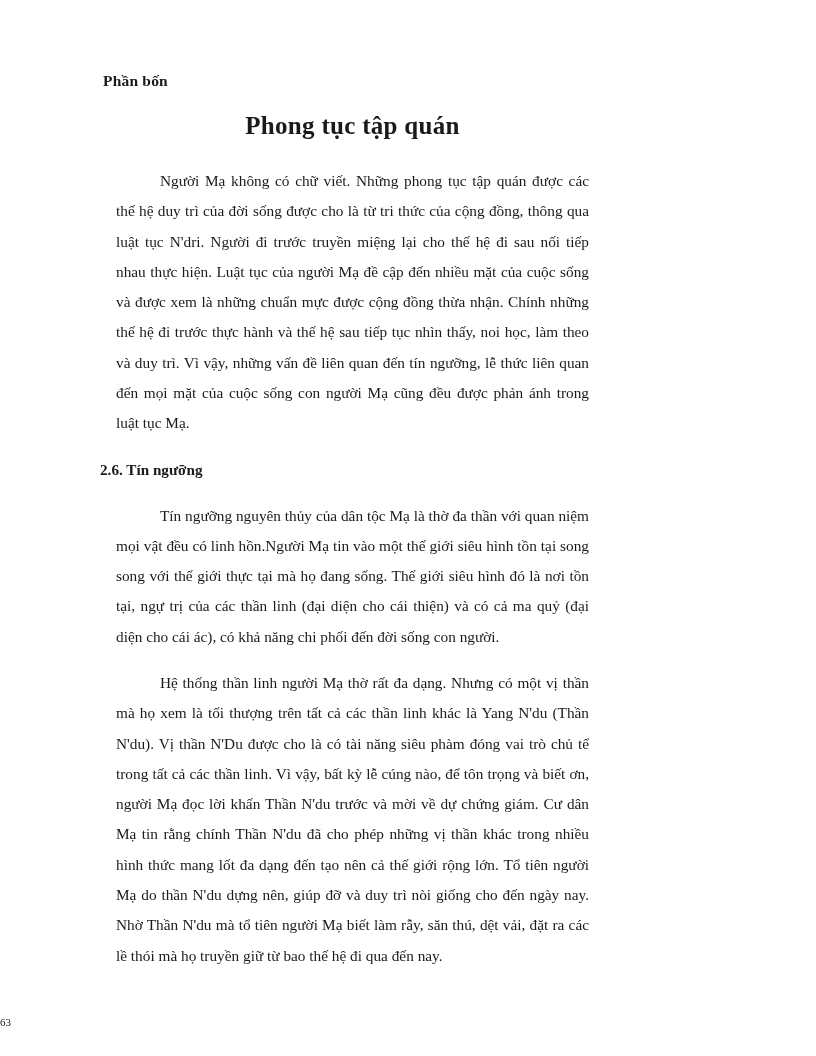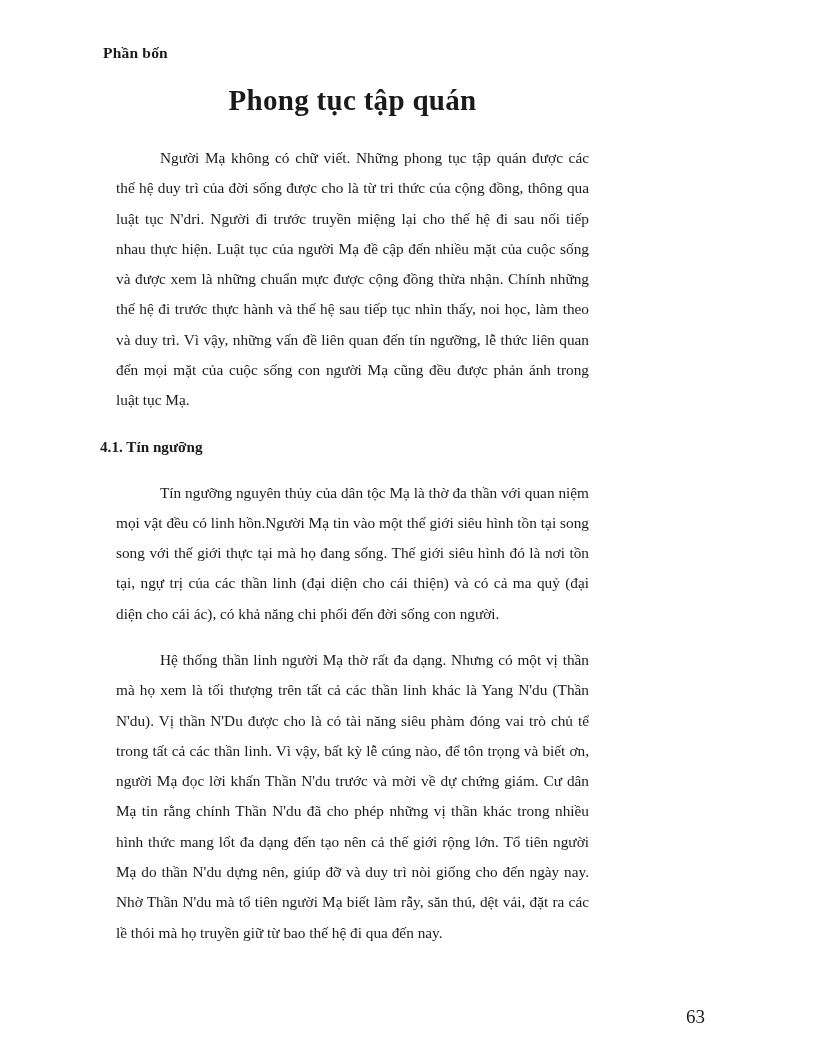--- a/index.html
+++ b/index.html
@@ -15,31 +15,31 @@
     position: relative;
     overflow: hidden;
   }
   .page {
     position: absolute;
     left: 0;
     top: 0;
     width: 705px;
     height: 1056px;
     box-sizing: border-box;
-    padding: 36px 100px 30px 100px;
+    padding: 64px 100px 30px 100px;
   }
   .part-label {
     font-size: 15.5px;
     font-weight: bold;
     letter-spacing: 0.2px;
     margin: 8px 0 0 3px;
   }
   .doc-title {
     text-align: center;
-    font-size: 29px;
+    font-size: 25px;
     font-weight: bold;
     margin: 22px 0 26px 0;
     letter-spacing: 0.3px;
   }
   .body-text p {
     font-size: 15.3px;
     line-height: 1.98;
     text-align: justify;
     text-justify: inter-word;
     margin: 16px;
@@ -50,38 +50,38 @@
     font-weight: bold;
     margin: 4px 0 0 0;
     text-indent: 0;
     line-height: 1.98;
   }
   .page-number {
     position: absolute;
     left: 0;
     right: 0;
     bottom: 28px;
-    text-align: right;
-    font-size: 19px;
+    text-align: left;
+    font-size: 11px;
   }
 </style>
 </head>
 <body>
 
 <div class="page">
 
   <div class="part-label">Phần bốn</div>
 
   <h1 class="doc-title">Phong tục tập quán</h1>
 
   <div class="body-text">
     <p>Người Mạ không có chữ viết. Những phong tục tập quán được các thế hệ duy trì của đời sống được cho là từ tri thức của cộng đồng, thông qua luật tục N'dri. Người đi trước truyền miệng lại cho thế hệ đi sau nối tiếp nhau thực hiện. Luật tục của người  Mạ đề cập đến nhiều mặt của cuộc sống và được xem là những chuẩn mực được cộng đồng thừa nhận. Chính những thế hệ đi trước thực hành và thế hệ sau tiếp tục nhìn thấy, noi học, làm theo và duy trì. Vì vậy, những vấn đề liên quan đến tín ngưỡng, lễ thức liên quan đến mọi mặt của cuộc sống con người Mạ cũng đều được phản ánh trong luật tục Mạ.</p>
   </div>
 
-  <div class="section-head">4.1. Tín ngưỡng</div>
+  <div class="section-head">2.6. Tín ngưỡng</div>
 
   <div class="body-text">
     <p>Tín ngưỡng nguyên thủy của dân tộc Mạ là thờ đa thần với quan niệm mọi vật đều có linh hồn.Người Mạ tin vào một thế giới siêu hình tồn tại song song với thế giới thực tại mà họ đang sống. Thế giới siêu hình đó là nơi tồn tại, ngự trị của các thần linh (đại diện cho cái thiện) và có cả ma quỷ (đại diện cho cái ác), có khả năng chi phối đến đời sống con người.</p>
     <p>Hệ thống thần linh người Mạ thờ rất đa dạng. Nhưng có một vị thần mà họ xem là tối thượng trên tất cả các thần linh khác là Yang N'du (Thần N'du). Vị thần N'Du được cho là có tài năng siêu phàm đóng vai trò chủ tể trong tất cả các thần linh. Vì vậy, bất kỳ lễ cúng nào, để tôn trọng và biết ơn, người Mạ đọc lời khấn Thần N'du trước và mời về dự chứng giám. Cư dân Mạ  tin rằng chính Thần N'du đã cho phép những vị thần khác trong nhiều hình thức mang lốt đa dạng đến tạo nên cả thế giới rộng lớn. Tổ tiên người Mạ  do thần N'du dựng nên, giúp đỡ và duy trì nòi giống cho đến ngày nay. Nhờ Thần N'du mà tổ tiên người Mạ biết làm rẫy, săn thú, dệt vải, đặt ra các lề thói mà họ truyền giữ từ bao thế hệ đi qua đến nay.</p>
   </div>
 
   <div class="page-number">63</div>
 
 </div>
 

